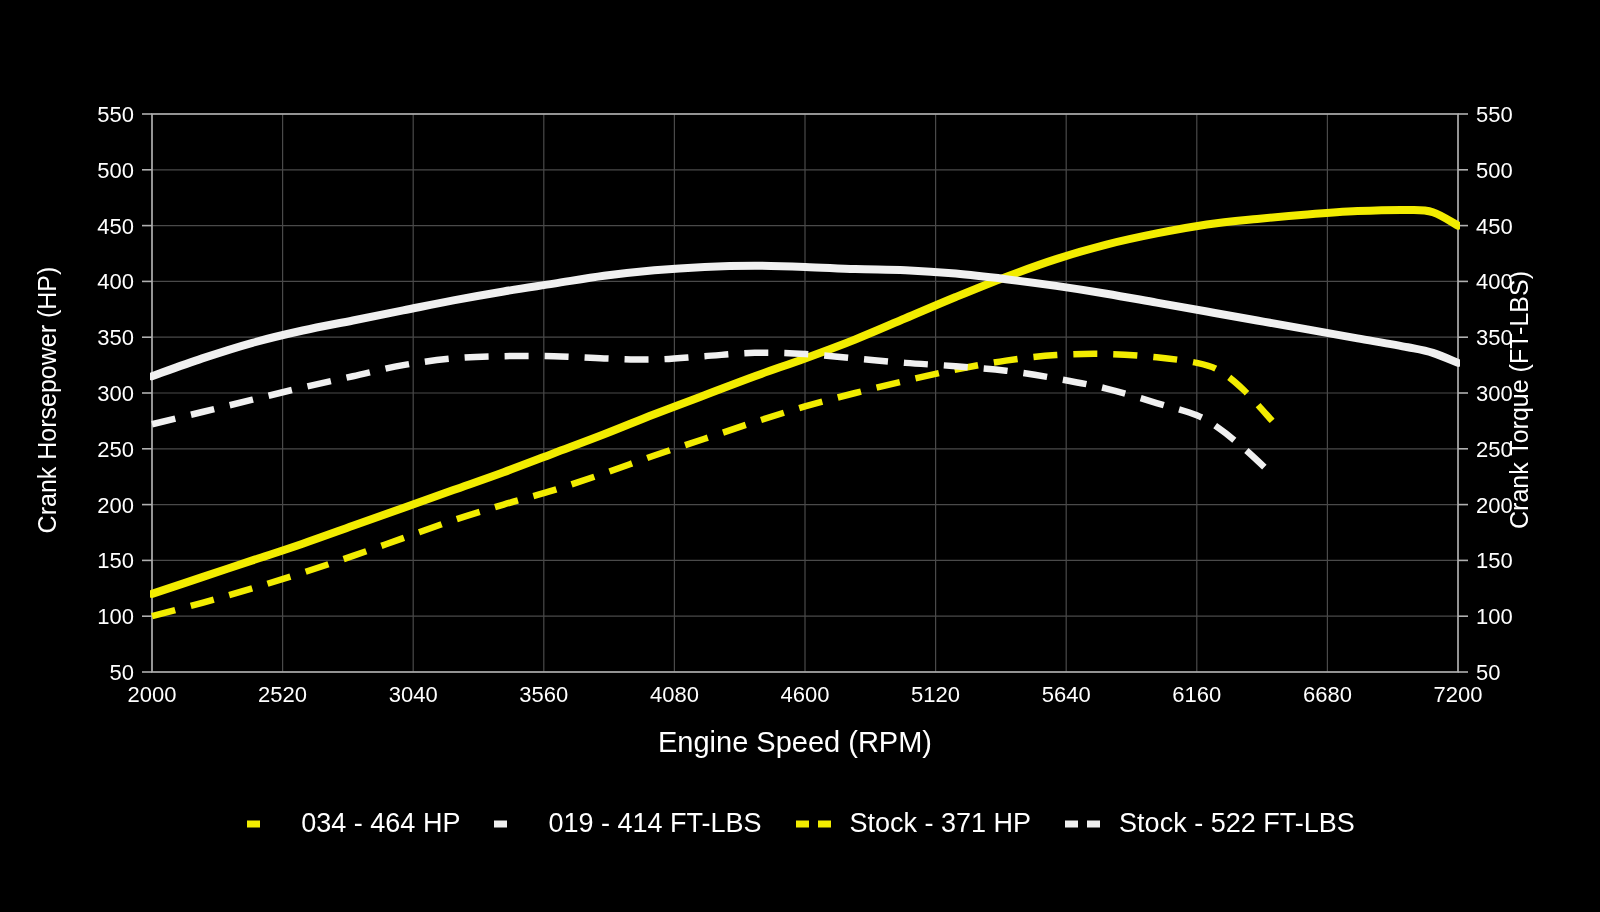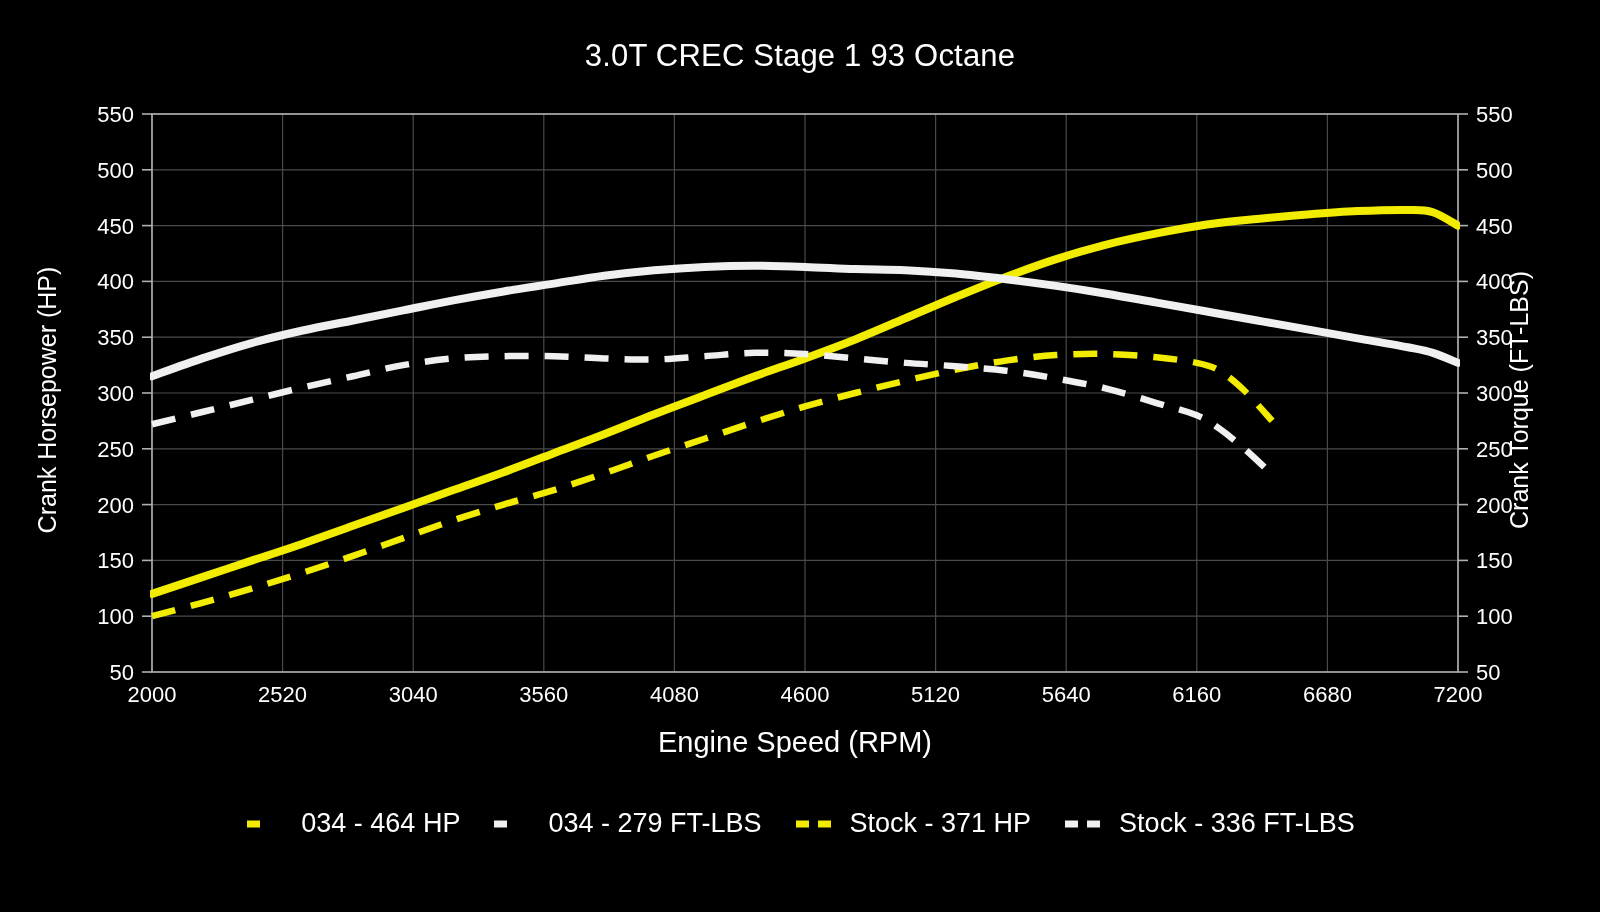--- a/index.html
+++ b/index.html
@@ -74,21 +74,20 @@
     font-size: 27px;
     color: #ffffff;
     white-space: nowrap;
   }
 </style>
 </head>
 <body>
 
 <div id="root">
 
-  <div class="chart-title">3.0T CREC Stage 1 93 Octane</div>
 
   <svg class="plot" id="plot-svg" viewBox="0 0 1600 912" preserveAspectRatio="none">
     <g id="grid-layer">
         <line x1="152" y1="672" x2="1458" y2="672" stroke="#4a4a4a" stroke-width="1.2"></line>
         <line x1="152" y1="616.2" x2="1458" y2="616.2" stroke="#4a4a4a" stroke-width="1.2"></line>
         <line x1="152" y1="560.4" x2="1458" y2="560.4" stroke="#4a4a4a" stroke-width="1.2"></line>
         <line x1="152" y1="504.6" x2="1458" y2="504.6" stroke="#4a4a4a" stroke-width="1.2"></line>
         <line x1="152" y1="448.79999999999995" x2="1458" y2="448.79999999999995" stroke="#4a4a4a" stroke-width="1.2"></line>
         <line x1="152" y1="393" x2="1458" y2="393" stroke="#4a4a4a" stroke-width="1.2"></line>
         <line x1="152" y1="337.2" x2="1458" y2="337.2" stroke="#4a4a4a" stroke-width="1.2"></line>
@@ -186,29 +185,29 @@
       <div class="legend-item">
         <svg class="legend-swatch" viewBox="0 0 46 26">
           <line x1="2" y1="13" x2="44" y2="13" stroke="#f2ec00" stroke-width="7" stroke-linecap="butt" stroke-dasharray="13 200"></line>
         </svg>
         <span class="legend-label">034 - 464 HP</span>
       </div>
       <div class="legend-item">
         <svg class="legend-swatch" viewBox="0 0 46 26">
           <line x1="2" y1="13" x2="44" y2="13" stroke="#f0f0f0" stroke-width="7" stroke-linecap="butt" stroke-dasharray="13 200"></line>
         </svg>
-        <span class="legend-label">034 - 279 FT-LBS</span>
+        <span class="legend-label">019 - 414 FT-LBS</span>
       </div>
       <div class="legend-item">
         <svg class="legend-swatch" viewBox="0 0 46 26">
           <line x1="2" y1="13" x2="44" y2="13" stroke="#f2ec00" stroke-width="7" stroke-linecap="butt" stroke-dasharray="13 9"></line>
         </svg>
         <span class="legend-label">Stock - 371 HP</span>
       </div>
       <div class="legend-item">
         <svg class="legend-swatch" viewBox="0 0 46 26">
           <line x1="2" y1="13" x2="44" y2="13" stroke="#f0f0f0" stroke-width="7" stroke-linecap="butt" stroke-dasharray="13 9"></line>
         </svg>
-        <span class="legend-label">Stock - 336 FT-LBS</span>
+        <span class="legend-label">Stock - 522 FT-LBS</span>
       </div>
     </div>
 
 </div>
 
 </body></html>

